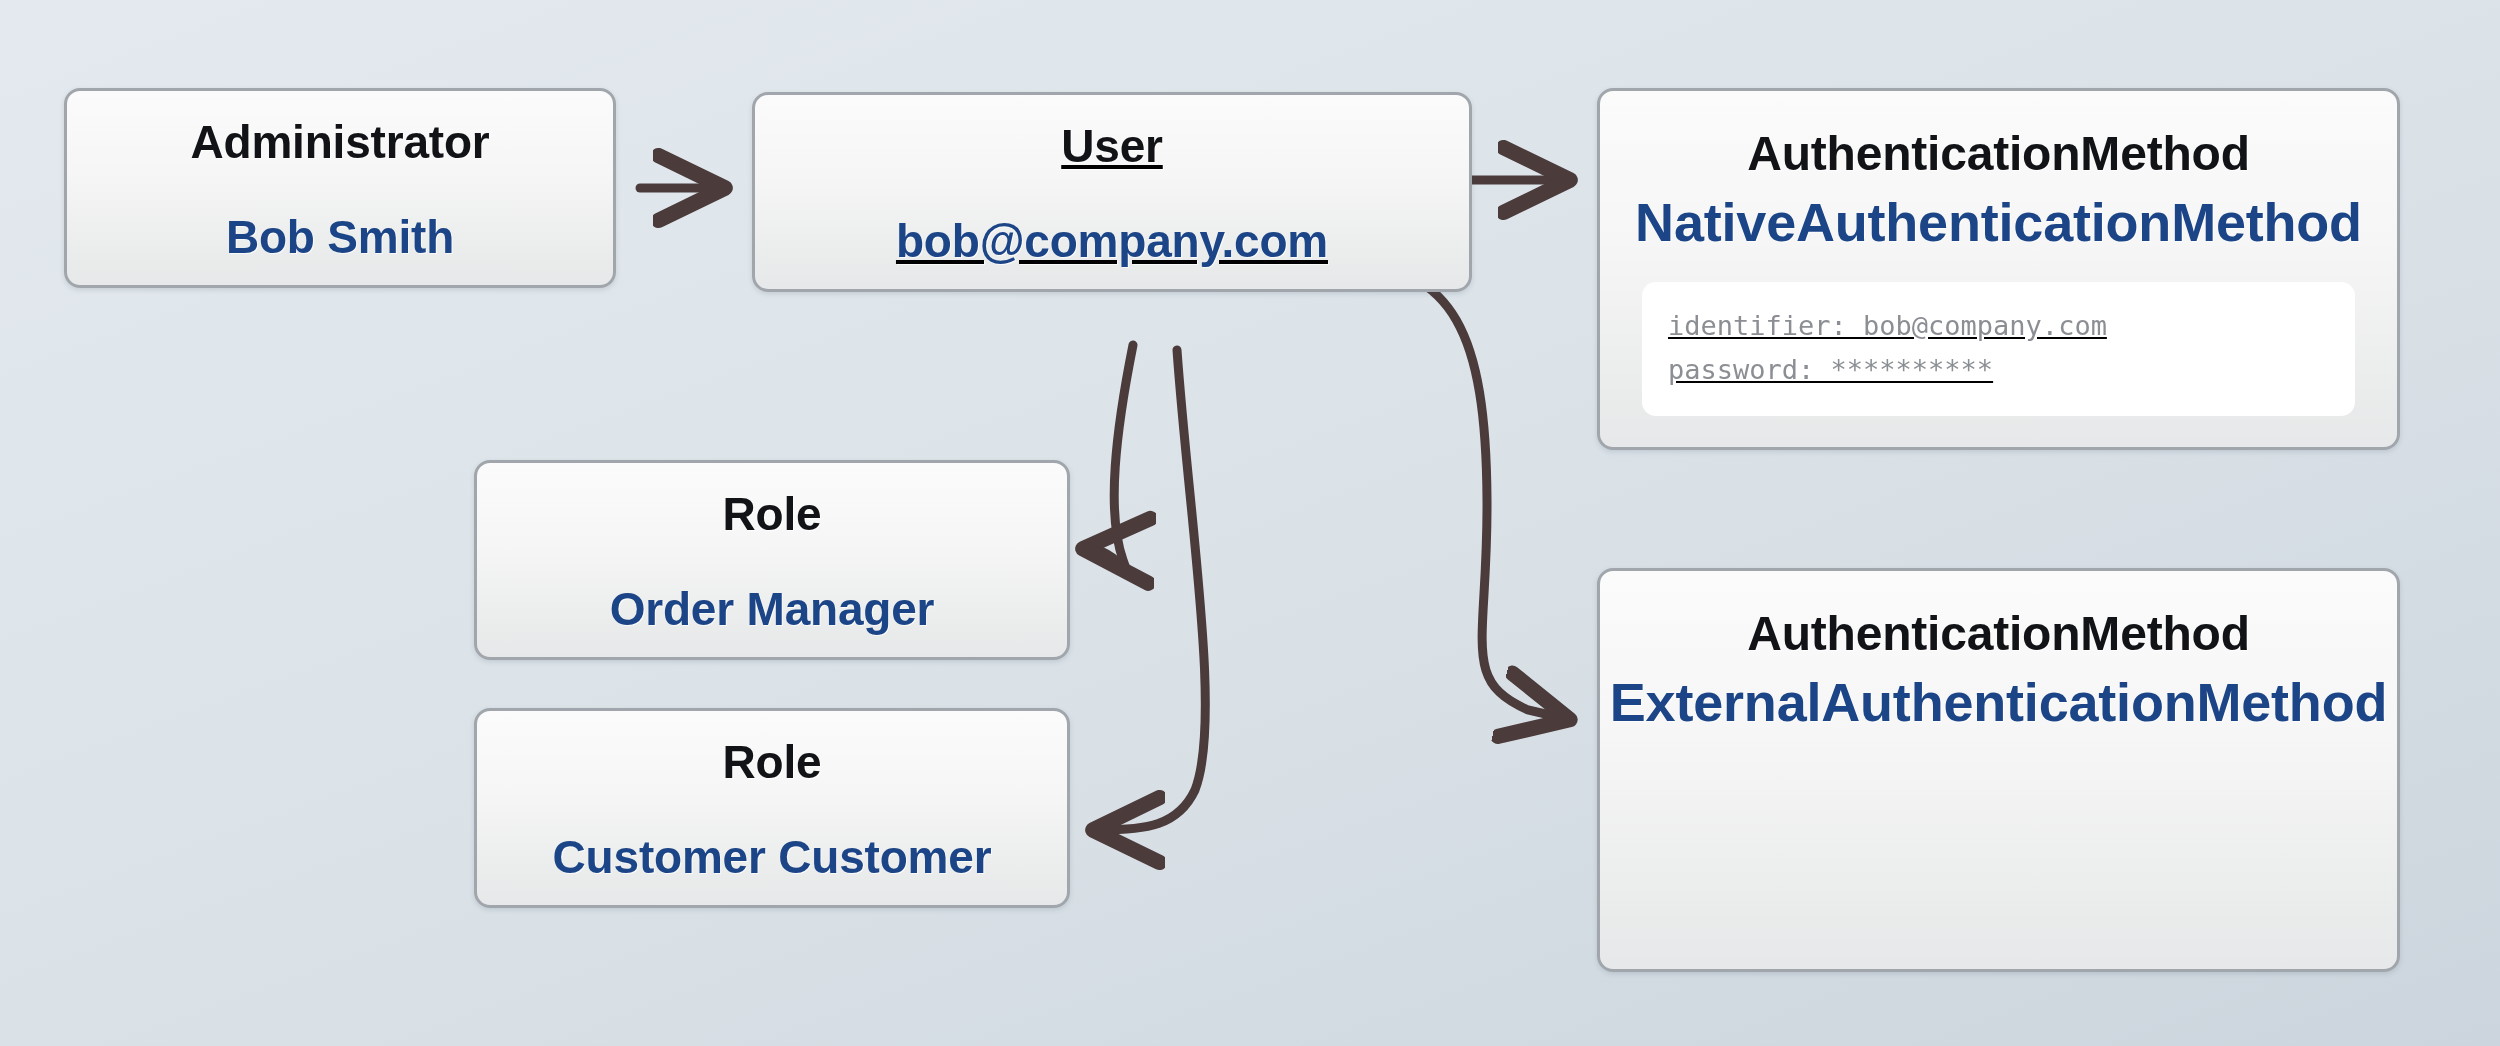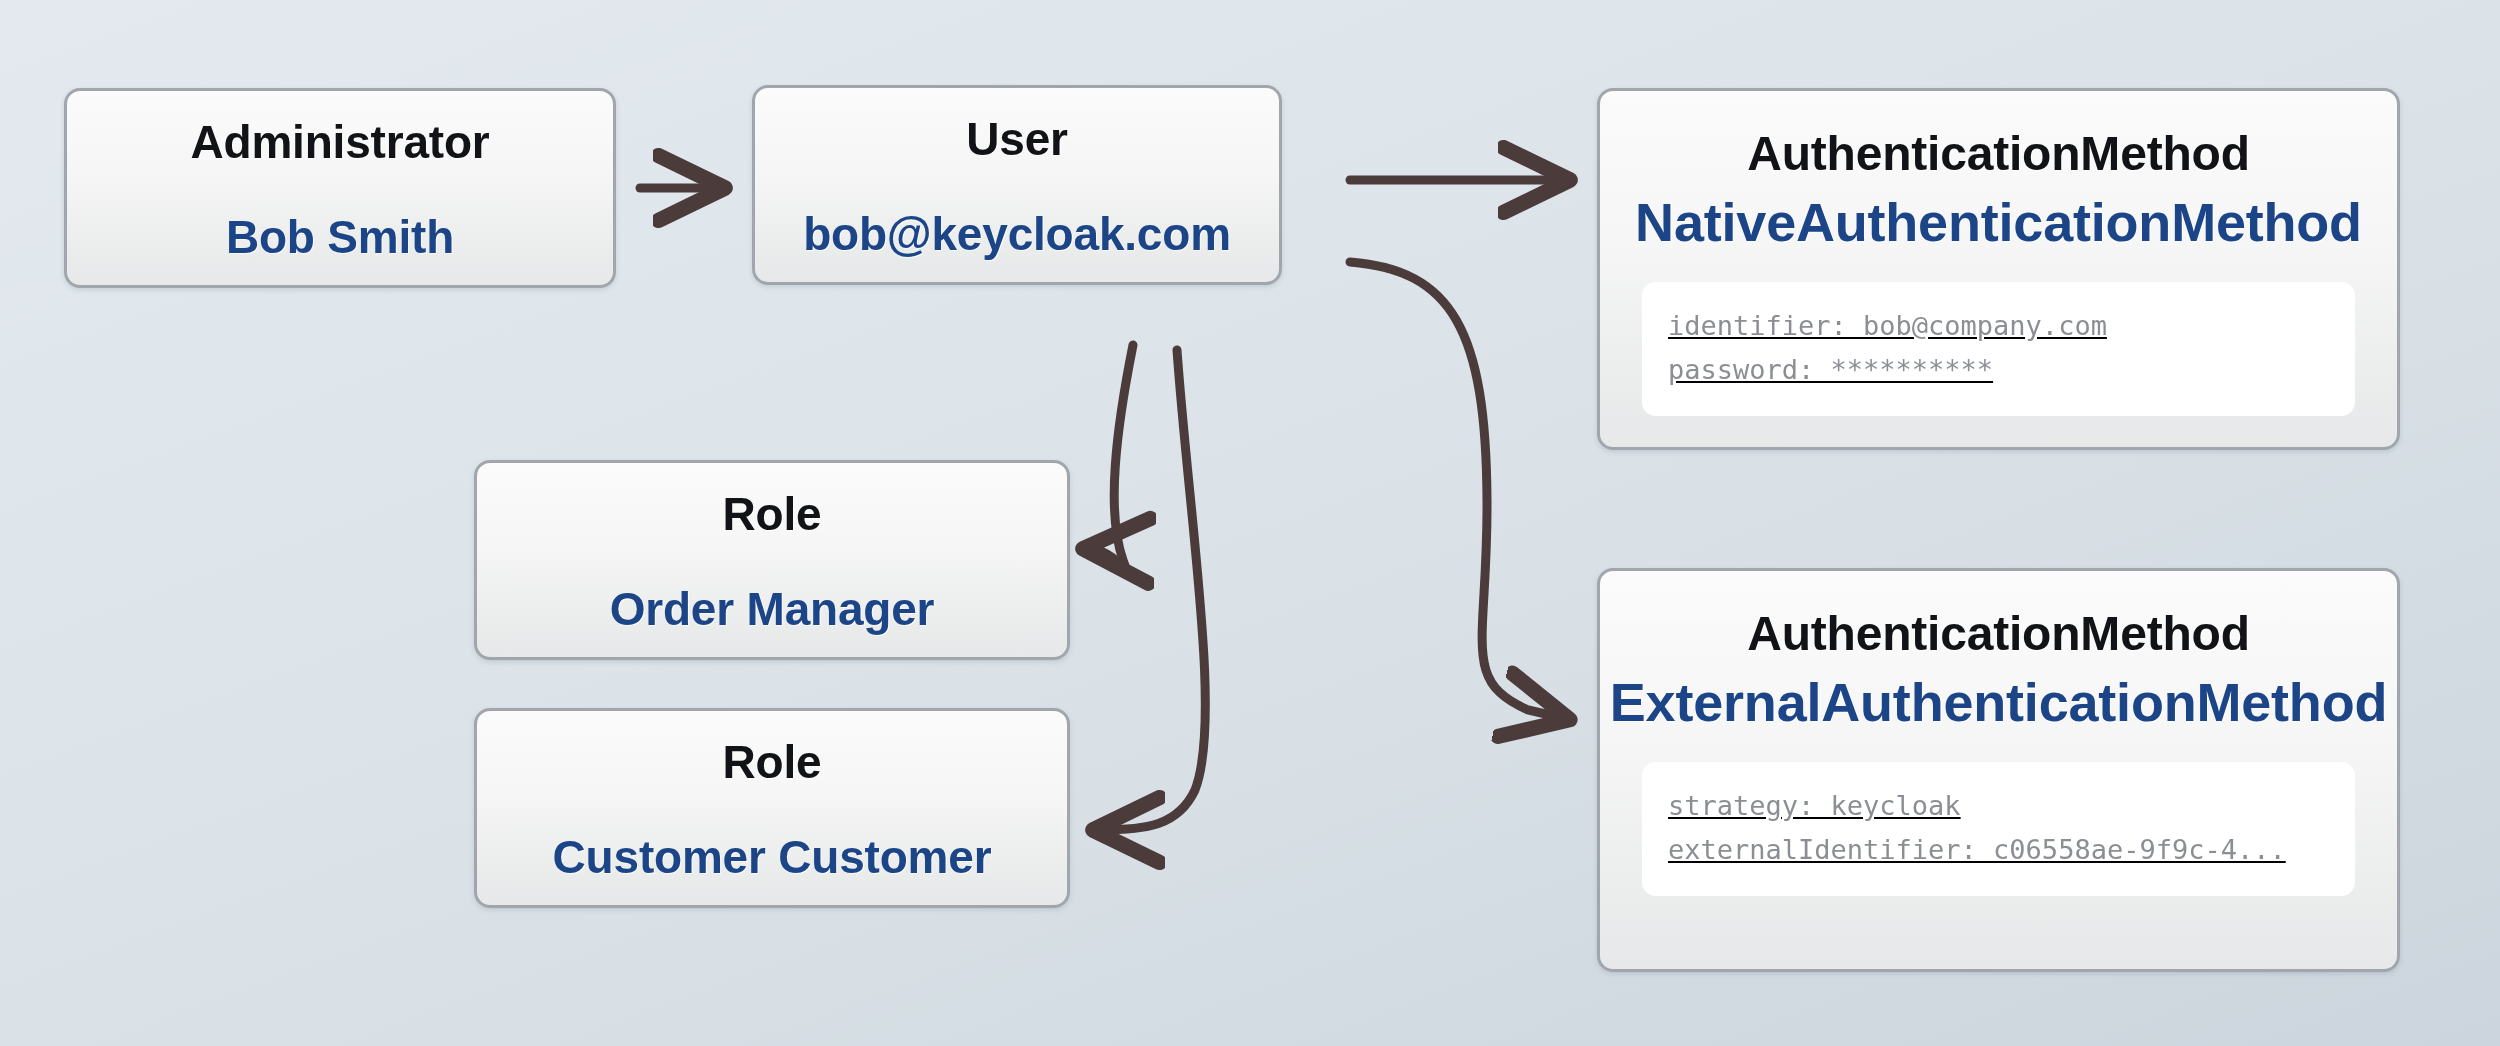--- a/index.html
+++ b/index.html
@@ -80,21 +80,21 @@
   }
   .detail-line {
     font-family: "DejaVu Sans Mono", "Liberation Mono", monospace;
     font-size: 27px;
     line-height: 44px;
     color: #8b8e93;
     white-space: pre;
   }
   
   #node-administrator { left: 64px;  top: 88px;  width: 552px; height: 200px; }
-  #node-user          { left: 752px; top: 85px;  width: 530px; height: 200px; }
+  #node-user          { left: 752px; top: 92px;  width: 720px; height: 200px; text-decoration: underline; }
   #node-role-order    { left: 474px; top: 460px; width: 596px; height: 200px; }
   #node-role-customer { left: 474px; top: 708px; width: 596px; height: 200px; }
   #node-auth-native   { left: 1597px; top: 88px;  width: 803px; height: 362px; }
   #node-auth-external { left: 1597px; top: 568px; width: 803px; height: 404px; }
 </style>
 </head>
 <body>
 
 <div id="canvas">
 
@@ -118,21 +118,21 @@
     </g>
   </svg>
 
   <div class="node simple" id="node-administrator">
     <div class="node-type">Administrator</div>
     <div class="node-value">Bob Smith</div>
   </div>
 
   <div class="node simple" id="node-user">
     <div class="node-type">User</div>
-    <div class="node-value">bob@keycloak.com</div>
+    <div class="node-value">bob@company.com</div>
   </div>
 
   <div class="node simple" id="node-role-order">
     <div class="node-type">Role</div>
     <div class="node-value">Order Manager</div>
   </div>
 
   <div class="node simple" id="node-role-customer">
     <div class="node-type">Role</div>
     <div class="node-value">Customer Customer</div>
@@ -143,19 +143,15 @@
     <div class="node-value">NativeAuthenticationMethod</div>
     <div class="details">
       <div class="detail-line">identifier: bob@company.com</div>
       <div class="detail-line">password: **********</div>
     </div>
   </div>
 
   <div class="node card" id="node-auth-external">
     <div class="node-type">AuthenticationMethod</div>
     <div class="node-value">ExternalAuthenticationMethod</div>
-    <div class="details">
-      <div class="detail-line">strategy: keycloak</div>
-      <div class="detail-line">externalIdentifier: c06558ae-9f9c-4...</div>
-    </div>
   </div>
 
 </div>
 
 </body></html>

